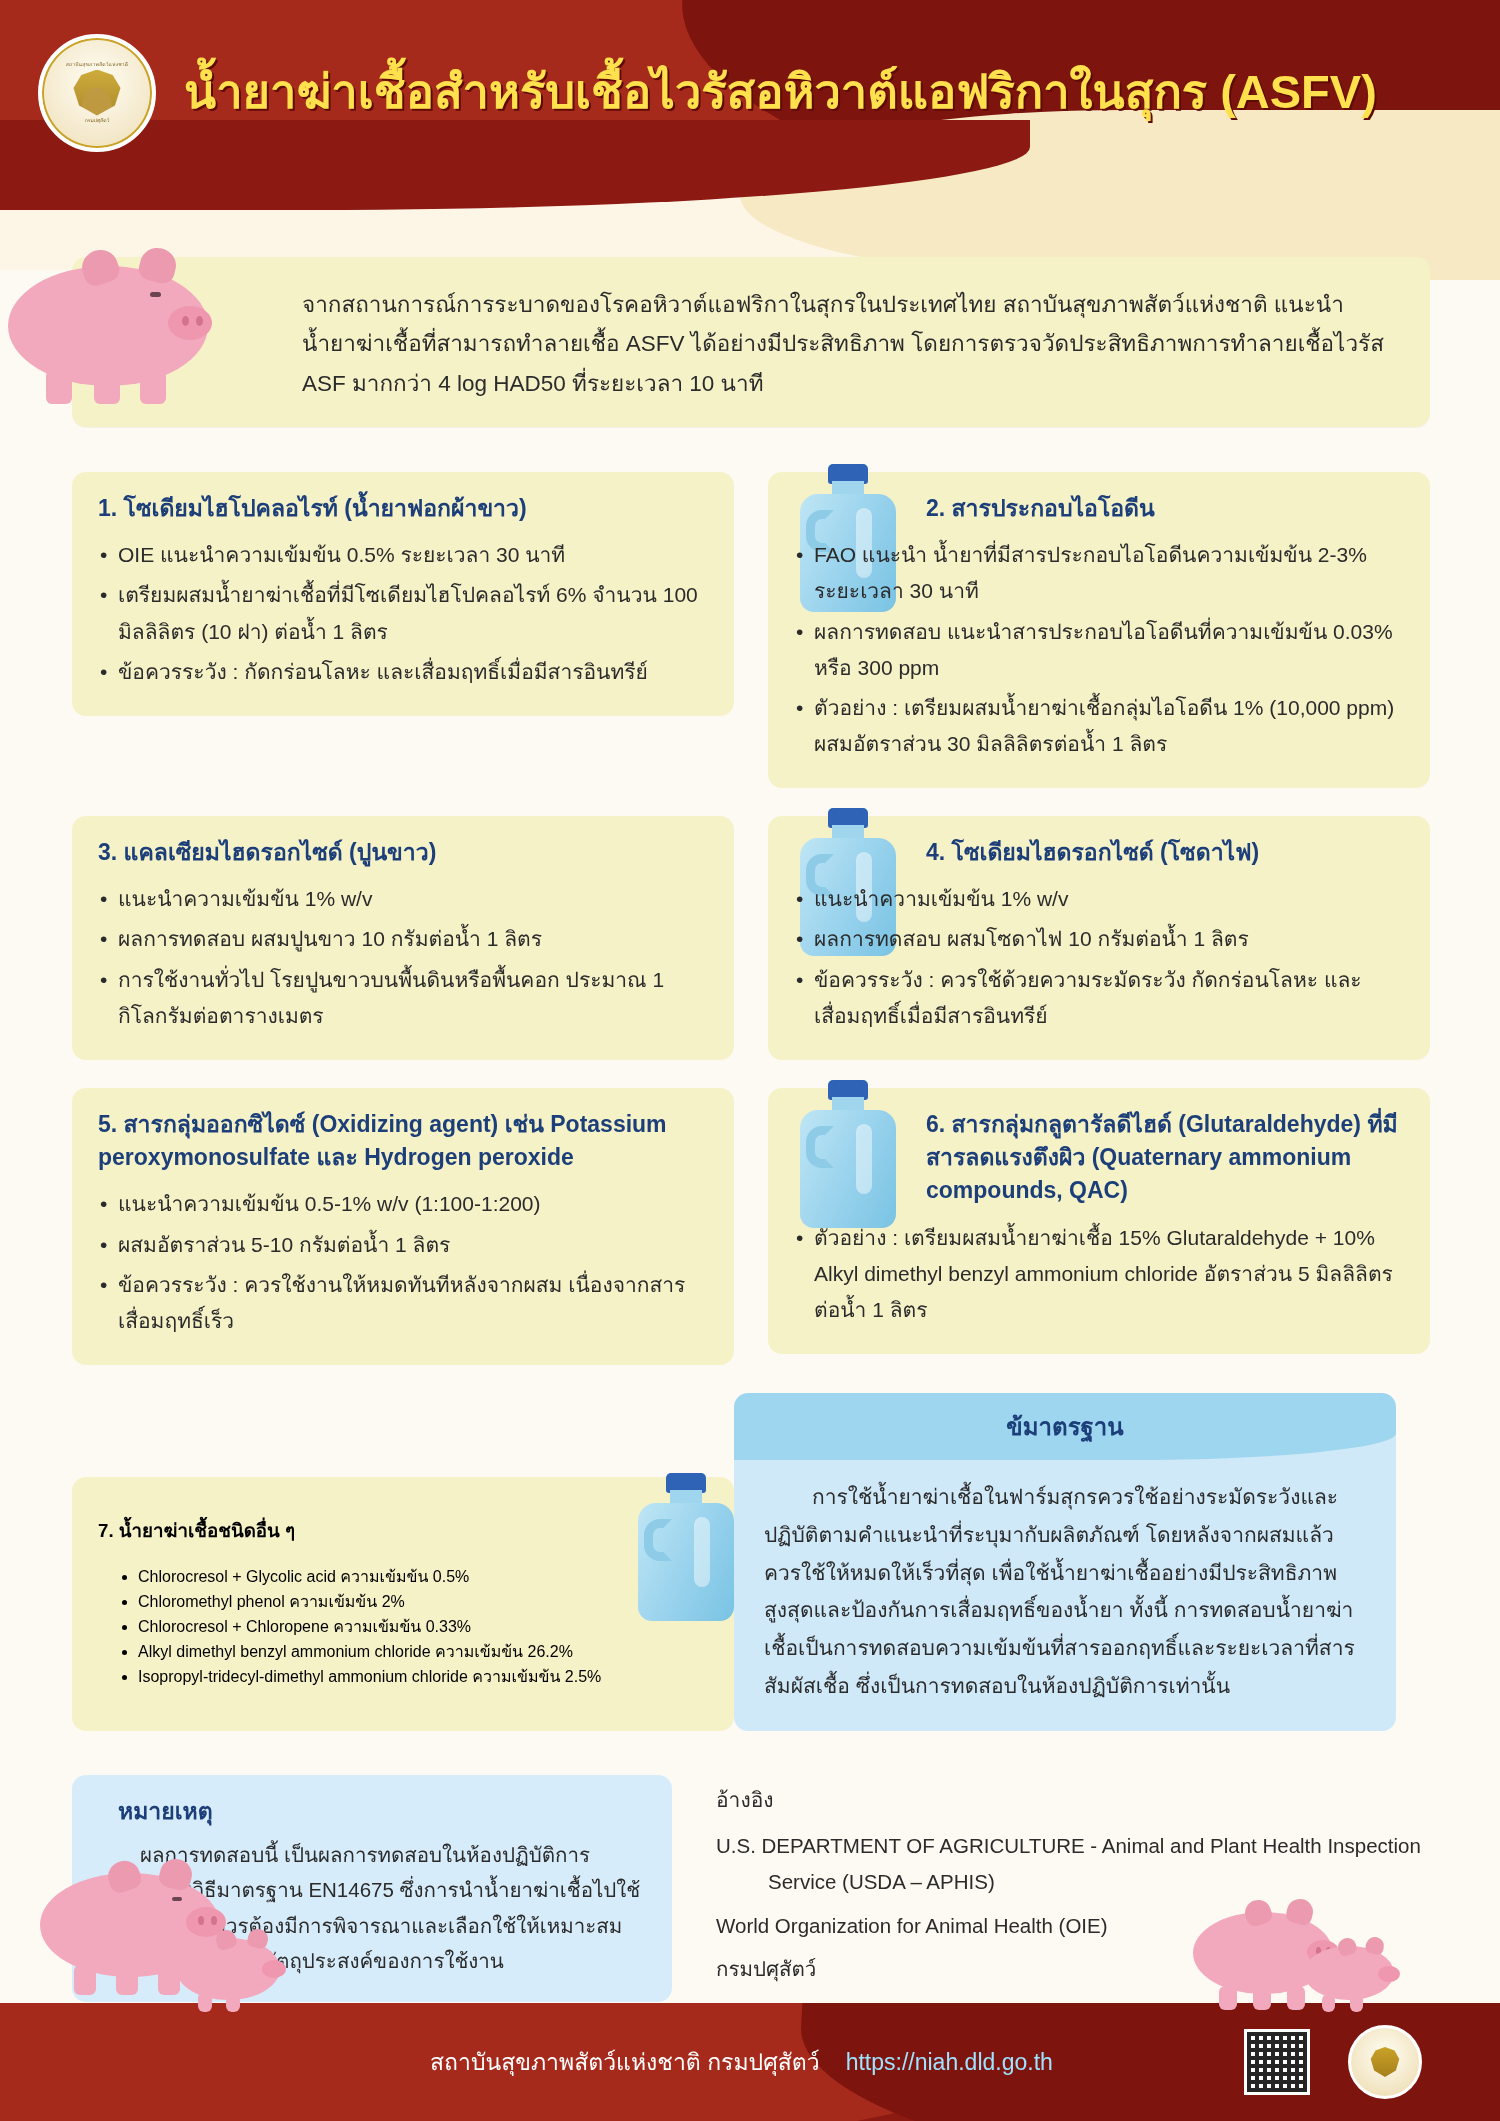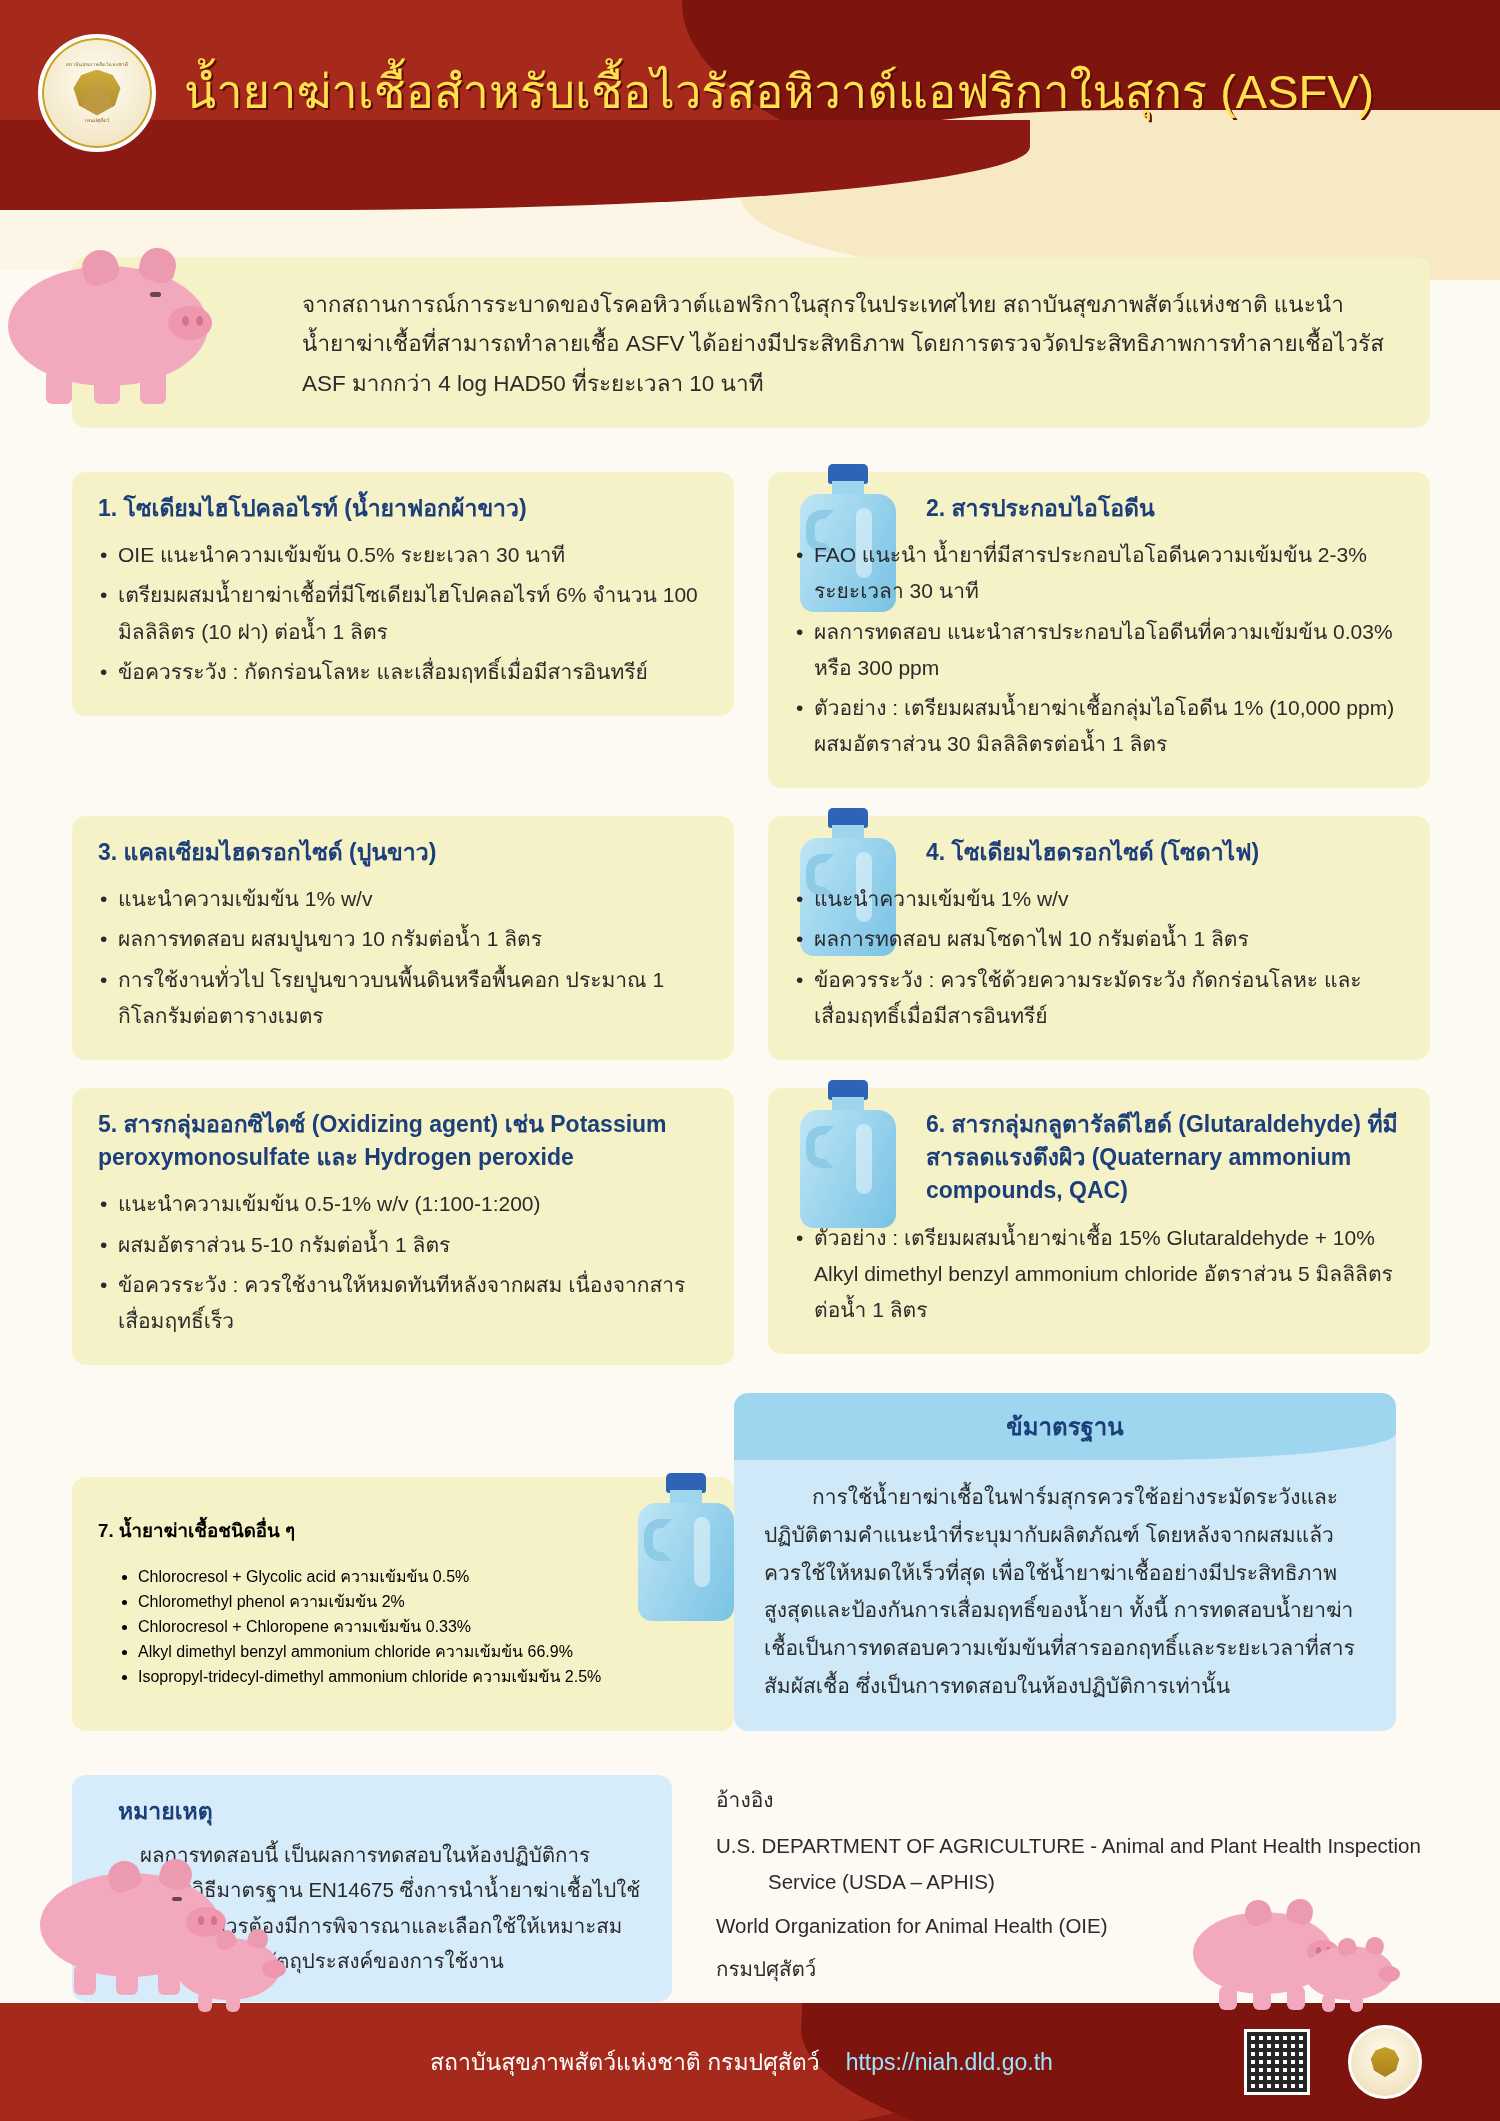--- a/index.html
+++ b/index.html
@@ -46,21 +46,21 @@
       radial-gradient(ellipse at 50% 85%, #b8902f 0 38%, transparent 39%),
       linear-gradient(#c9a227,#a6801c);
     clip-path:polygon(50% 0%, 78% 12%, 92% 40%, 82% 78%, 50% 100%, 18% 78%, 8% 40%, 22% 12%);
     opacity:.9;
   }
   .logo .logo-bottom { font-size:5px; color:#7a5a12; text-align:center; line-height:1.1; width:96px;}
   .header-title {
     margin-left:28px;
     color:#ffe14d;
     font-size:47px;
-    font-weight:normal;
+    font-weight:bold;
     line-height:1.15;
     text-shadow:2px 2px 0 #5e0b06;
   }
 
   
   .topwave {
     position:absolute; left:0; top:150px; width:1500px; height:120px;
     background:#fdf6e6;
     z-index:1;
   }
@@ -340,21 +340,21 @@
           <div class="neck"></div>
           <div class="jug"></div>
         <div class="handle"></div>
           <div class="shine"></div>
       </div>
       <h3>7. น้ำยาฆ่าเชื้อชนิดอื่น ๆ</h3>
       <ul>
         <li>Chlorocresol + Glycolic acid ความเข้มข้น 0.5%</li>
         <li>Chloromethyl phenol ความเข้มข้น 2%</li>
         <li>Chlorocresol + Chloropene ความเข้มข้น 0.33%</li>
-        <li>Alkyl dimethyl benzyl ammonium chloride ความเข้มข้น 66.9%</li>
+        <li>Alkyl dimethyl benzyl ammonium chloride ความเข้มข้น 26.2%</li>
         <li>Isopropyl-tridecyl-dimethyl ammonium chloride ความเข้มข้น 2.5%</li>
       </ul>
     </div>
 
     <div class="rec">
       <div class="rec-head">
         <span>ข้มาตรฐาน</span>
       </div>
       <p>การใช้น้ำยาฆ่าเชื้อในฟาร์มสุกรควรใช้อย่างระมัดระวังและปฏิบัติตามคำแนะนำที่ระบุมากับผลิตภัณฑ์ โดยหลังจากผสมแล้วควรใช้ให้หมดให้เร็วที่สุด  เพื่อใช้น้ำยาฆ่าเชื้ออย่างมีประสิทธิภาพสูงสุดและป้องกันการเสื่อมฤทธิ์ของน้ำยา  ทั้งนี้  การทดสอบน้ำยาฆ่าเชื้อเป็นการทดสอบความเข้มข้นที่สารออกฤทธิ์และระยะเวลาที่สารสัมผัสเชื้อ ซึ่งเป็นการทดสอบในห้องปฏิบัติการเท่านั้น</p>
     </div>

